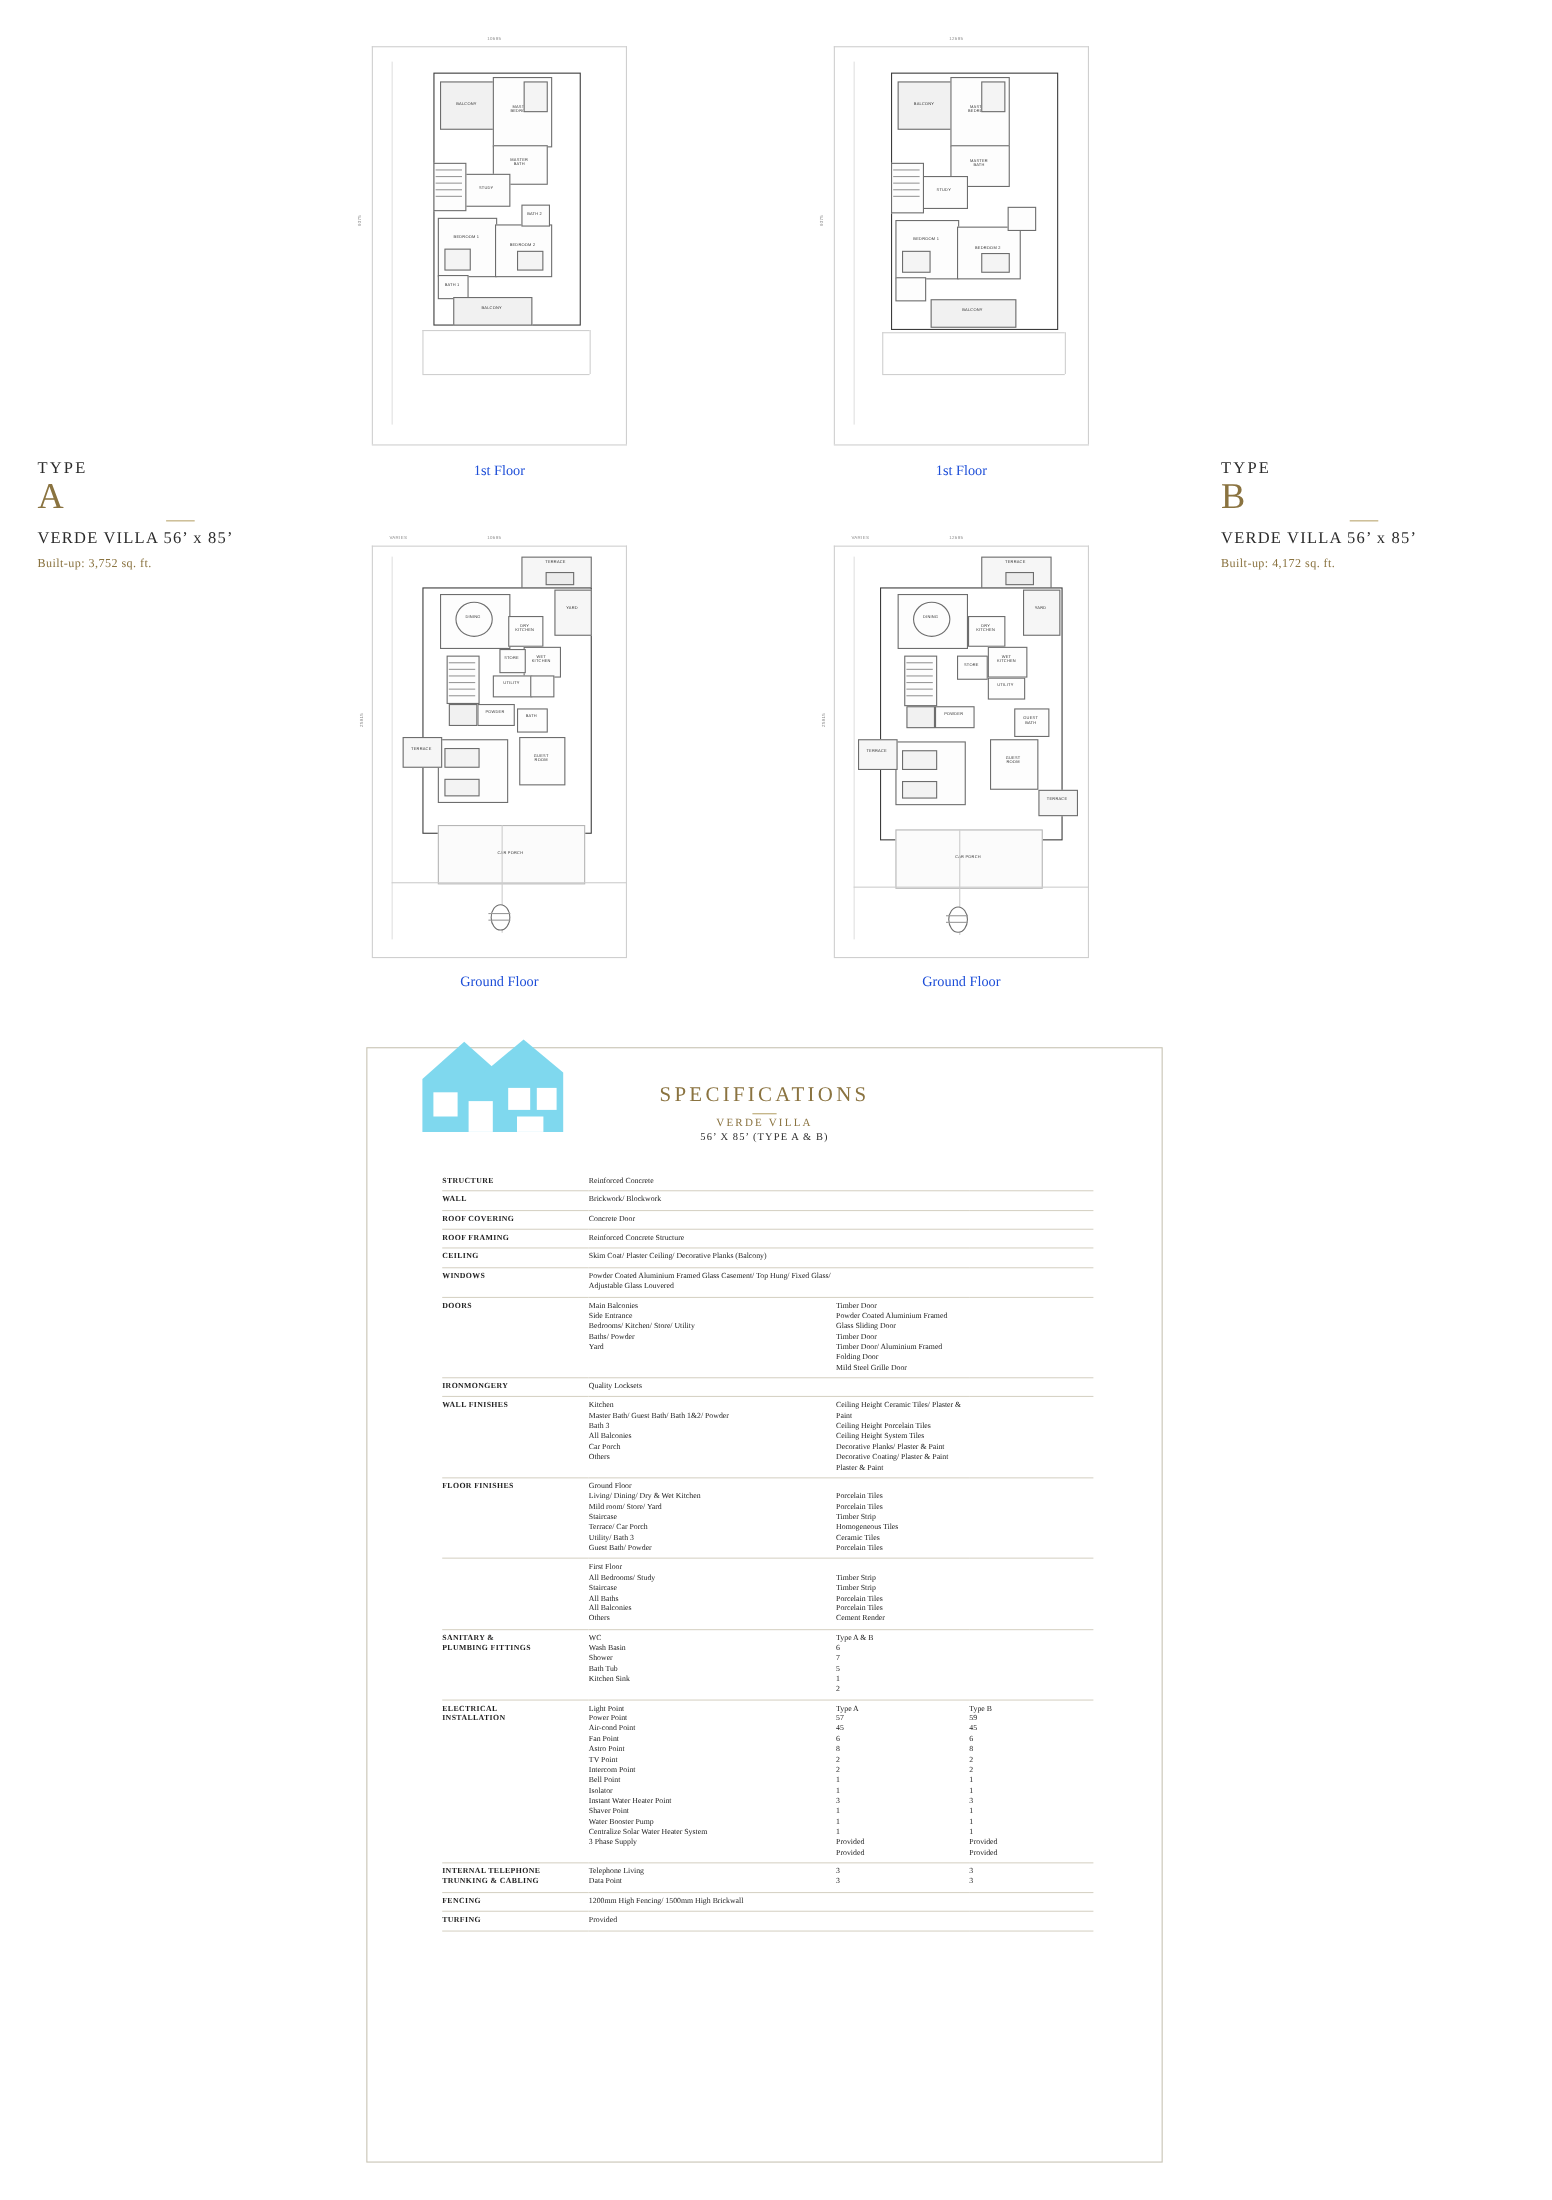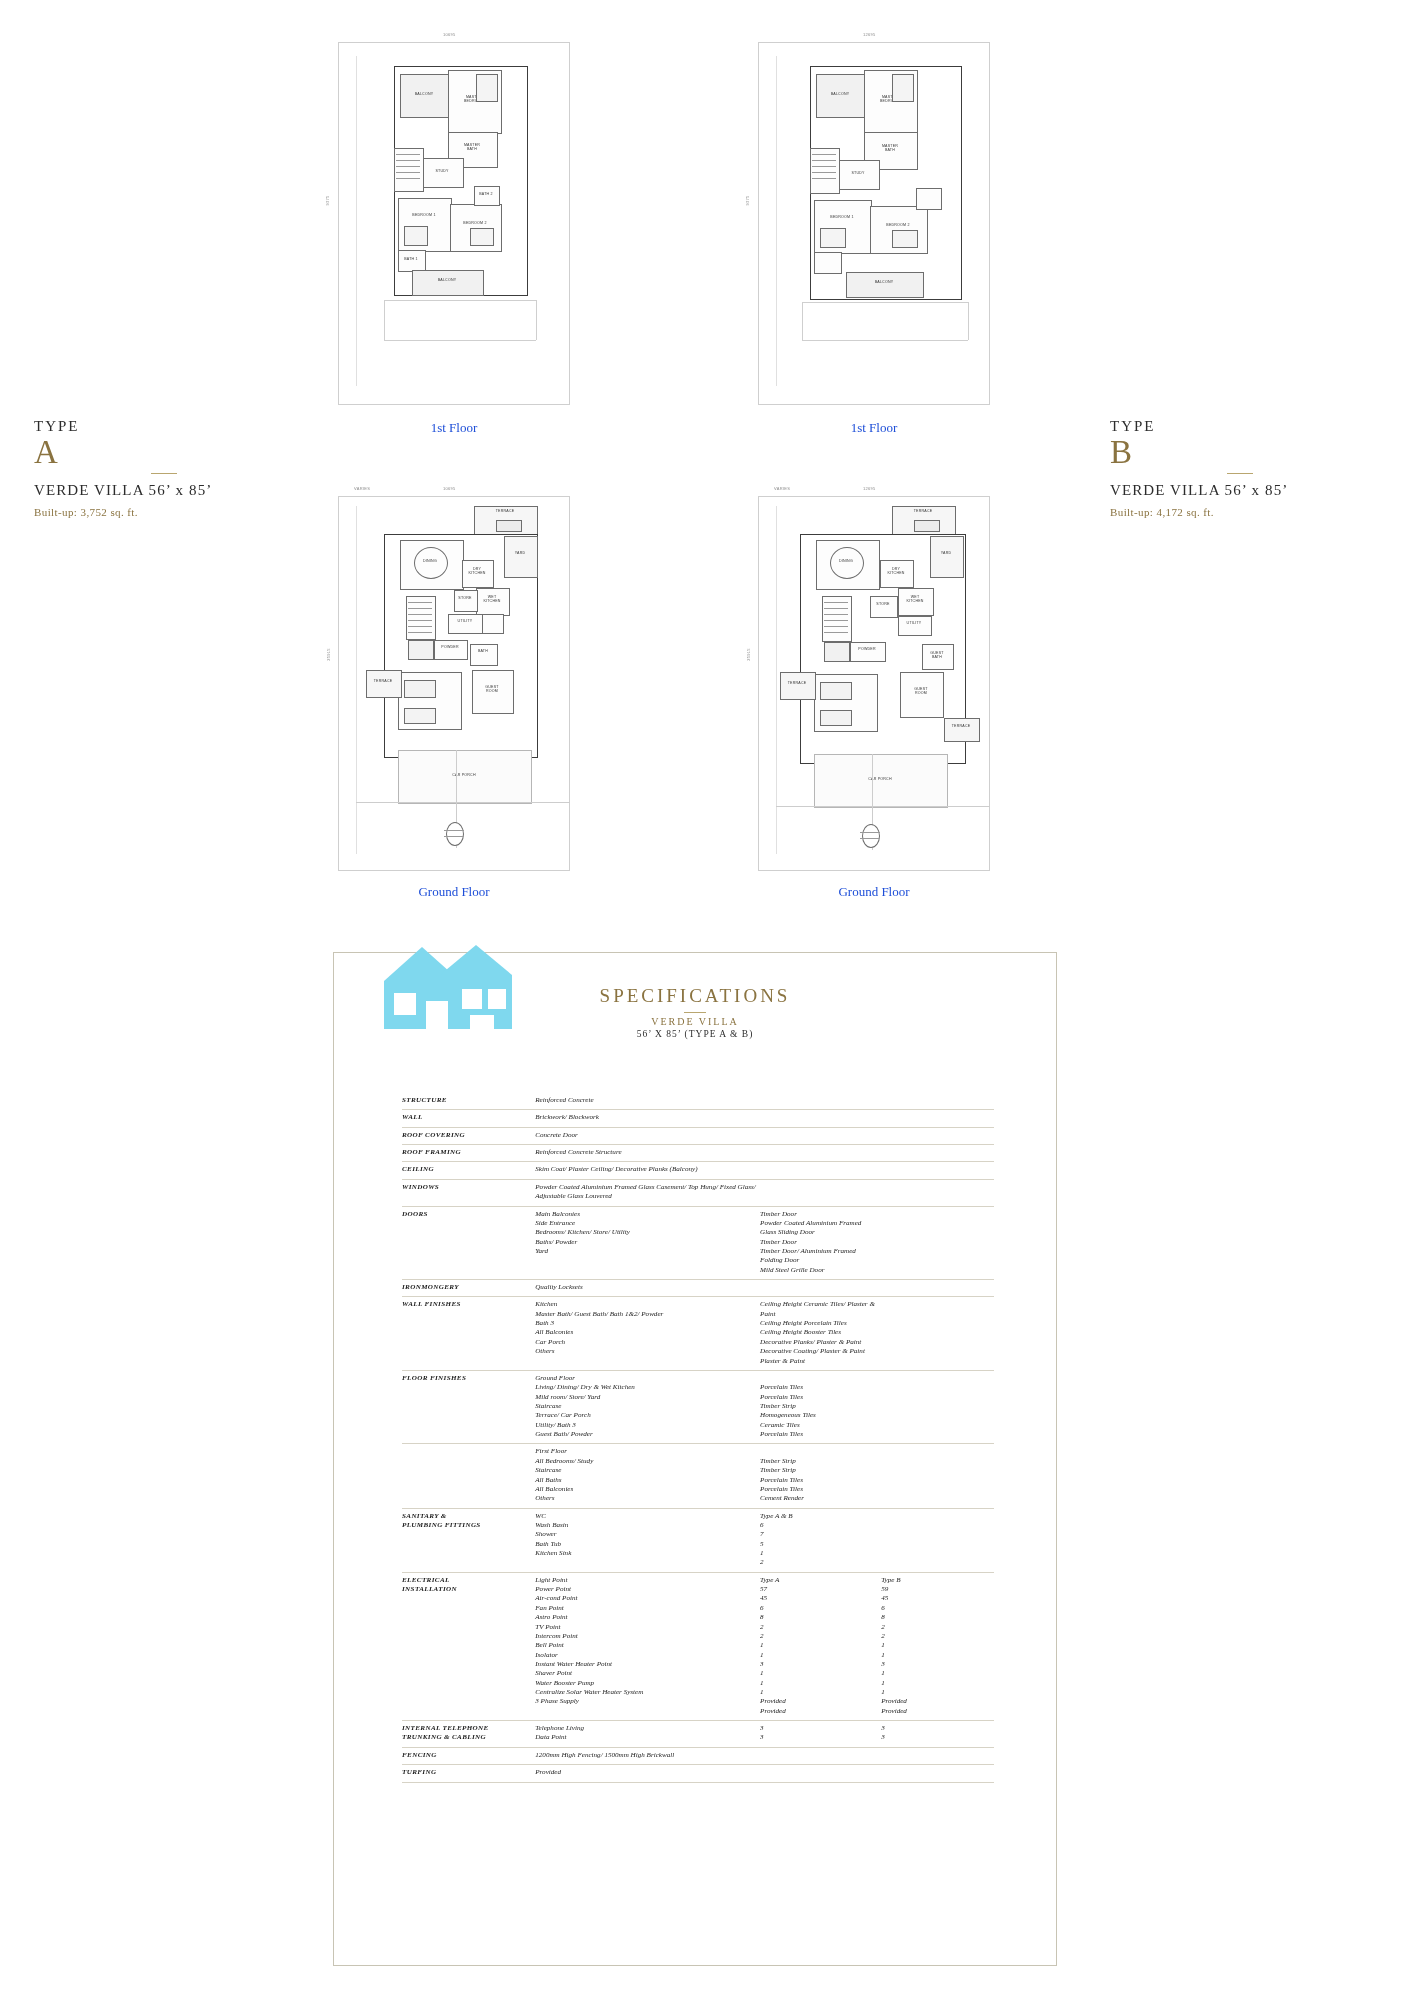--- a/index.html
+++ b/index.html
@@ -39,21 +39,21 @@
   .spec-title{
     position:absolute;left:0;right:0;top:32px;text-align:center;
   }
   .spec-title .st-main{font-size:19px;letter-spacing:3px;color:#8a7340;}
   .spec-title .st-rule{width:22px;height:1px;background:#b9a66f;margin:5px auto 3px;}
   .spec-title .st-sub{font-size:10px;letter-spacing:2px;color:#8a7340;}
   .spec-title .st-sub2{font-size:9.5px;letter-spacing:1px;color:#2e2e2e;margin-top:2px;}
 
   .logo{position:absolute;left:36px;top:-24px;width:170px;height:108px;}
 
-  table.sp{position:absolute;left:68px;top:140px;width:592px;border-collapse:collapse;font-style:italic;}
+  table.sp{position:absolute;left:68px;top:113px;width:592px;border-collapse:collapse;}
   table.sp td{vertical-align:top;padding:3px 4px 4px 0;font-size:7.1px;line-height:1.32;
     font-family:"Liberation Serif",serif;color:#1c1c1c;border-bottom:1px solid #d7d3c6;}
   table.sp td.cat{width:132px;letter-spacing:.35px;}
   table.sp td.mid{width:228px;}
   table.sp td.val{width:120px;}
   table.sp td.val2{width:112px;}
   .sp .grp{font-weight:bold;}
   .sp .sp-line{display:block;}
 </style>
 </head>
@@ -498,21 +498,21 @@
               <span class="sp-line">Kitchen</span>
               <span class="sp-line">Master Bath/ Guest Bath/ Bath 1&amp;2/ Powder</span>
               <span class="sp-line">Bath 3</span>
               <span class="sp-line">All Balconies</span>
               <span class="sp-line">Car Porch</span>
               <span class="sp-line">Others</span>
             </td>
             <td class="val">
               <span class="sp-line">Ceiling Height Ceramic Tiles/ Plaster &amp; Paint</span>
               <span class="sp-line">Ceiling Height Porcelain Tiles</span>
-              <span class="sp-line">Ceiling Height Booster Tiles</span>
+              <span class="sp-line">Ceiling Height System Tiles</span>
               <span class="sp-line">Decorative Planks/ Plaster &amp; Paint</span>
               <span class="sp-line">Decorative Coating/ Plaster &amp; Paint</span>
               <span class="sp-line">Plaster &amp; Paint</span>
             </td>
             <td class="val2">
               <span class="sp-line">&nbsp;</span>
             </td>
           </tr>
           <tr>
             <td class="cat grp">

